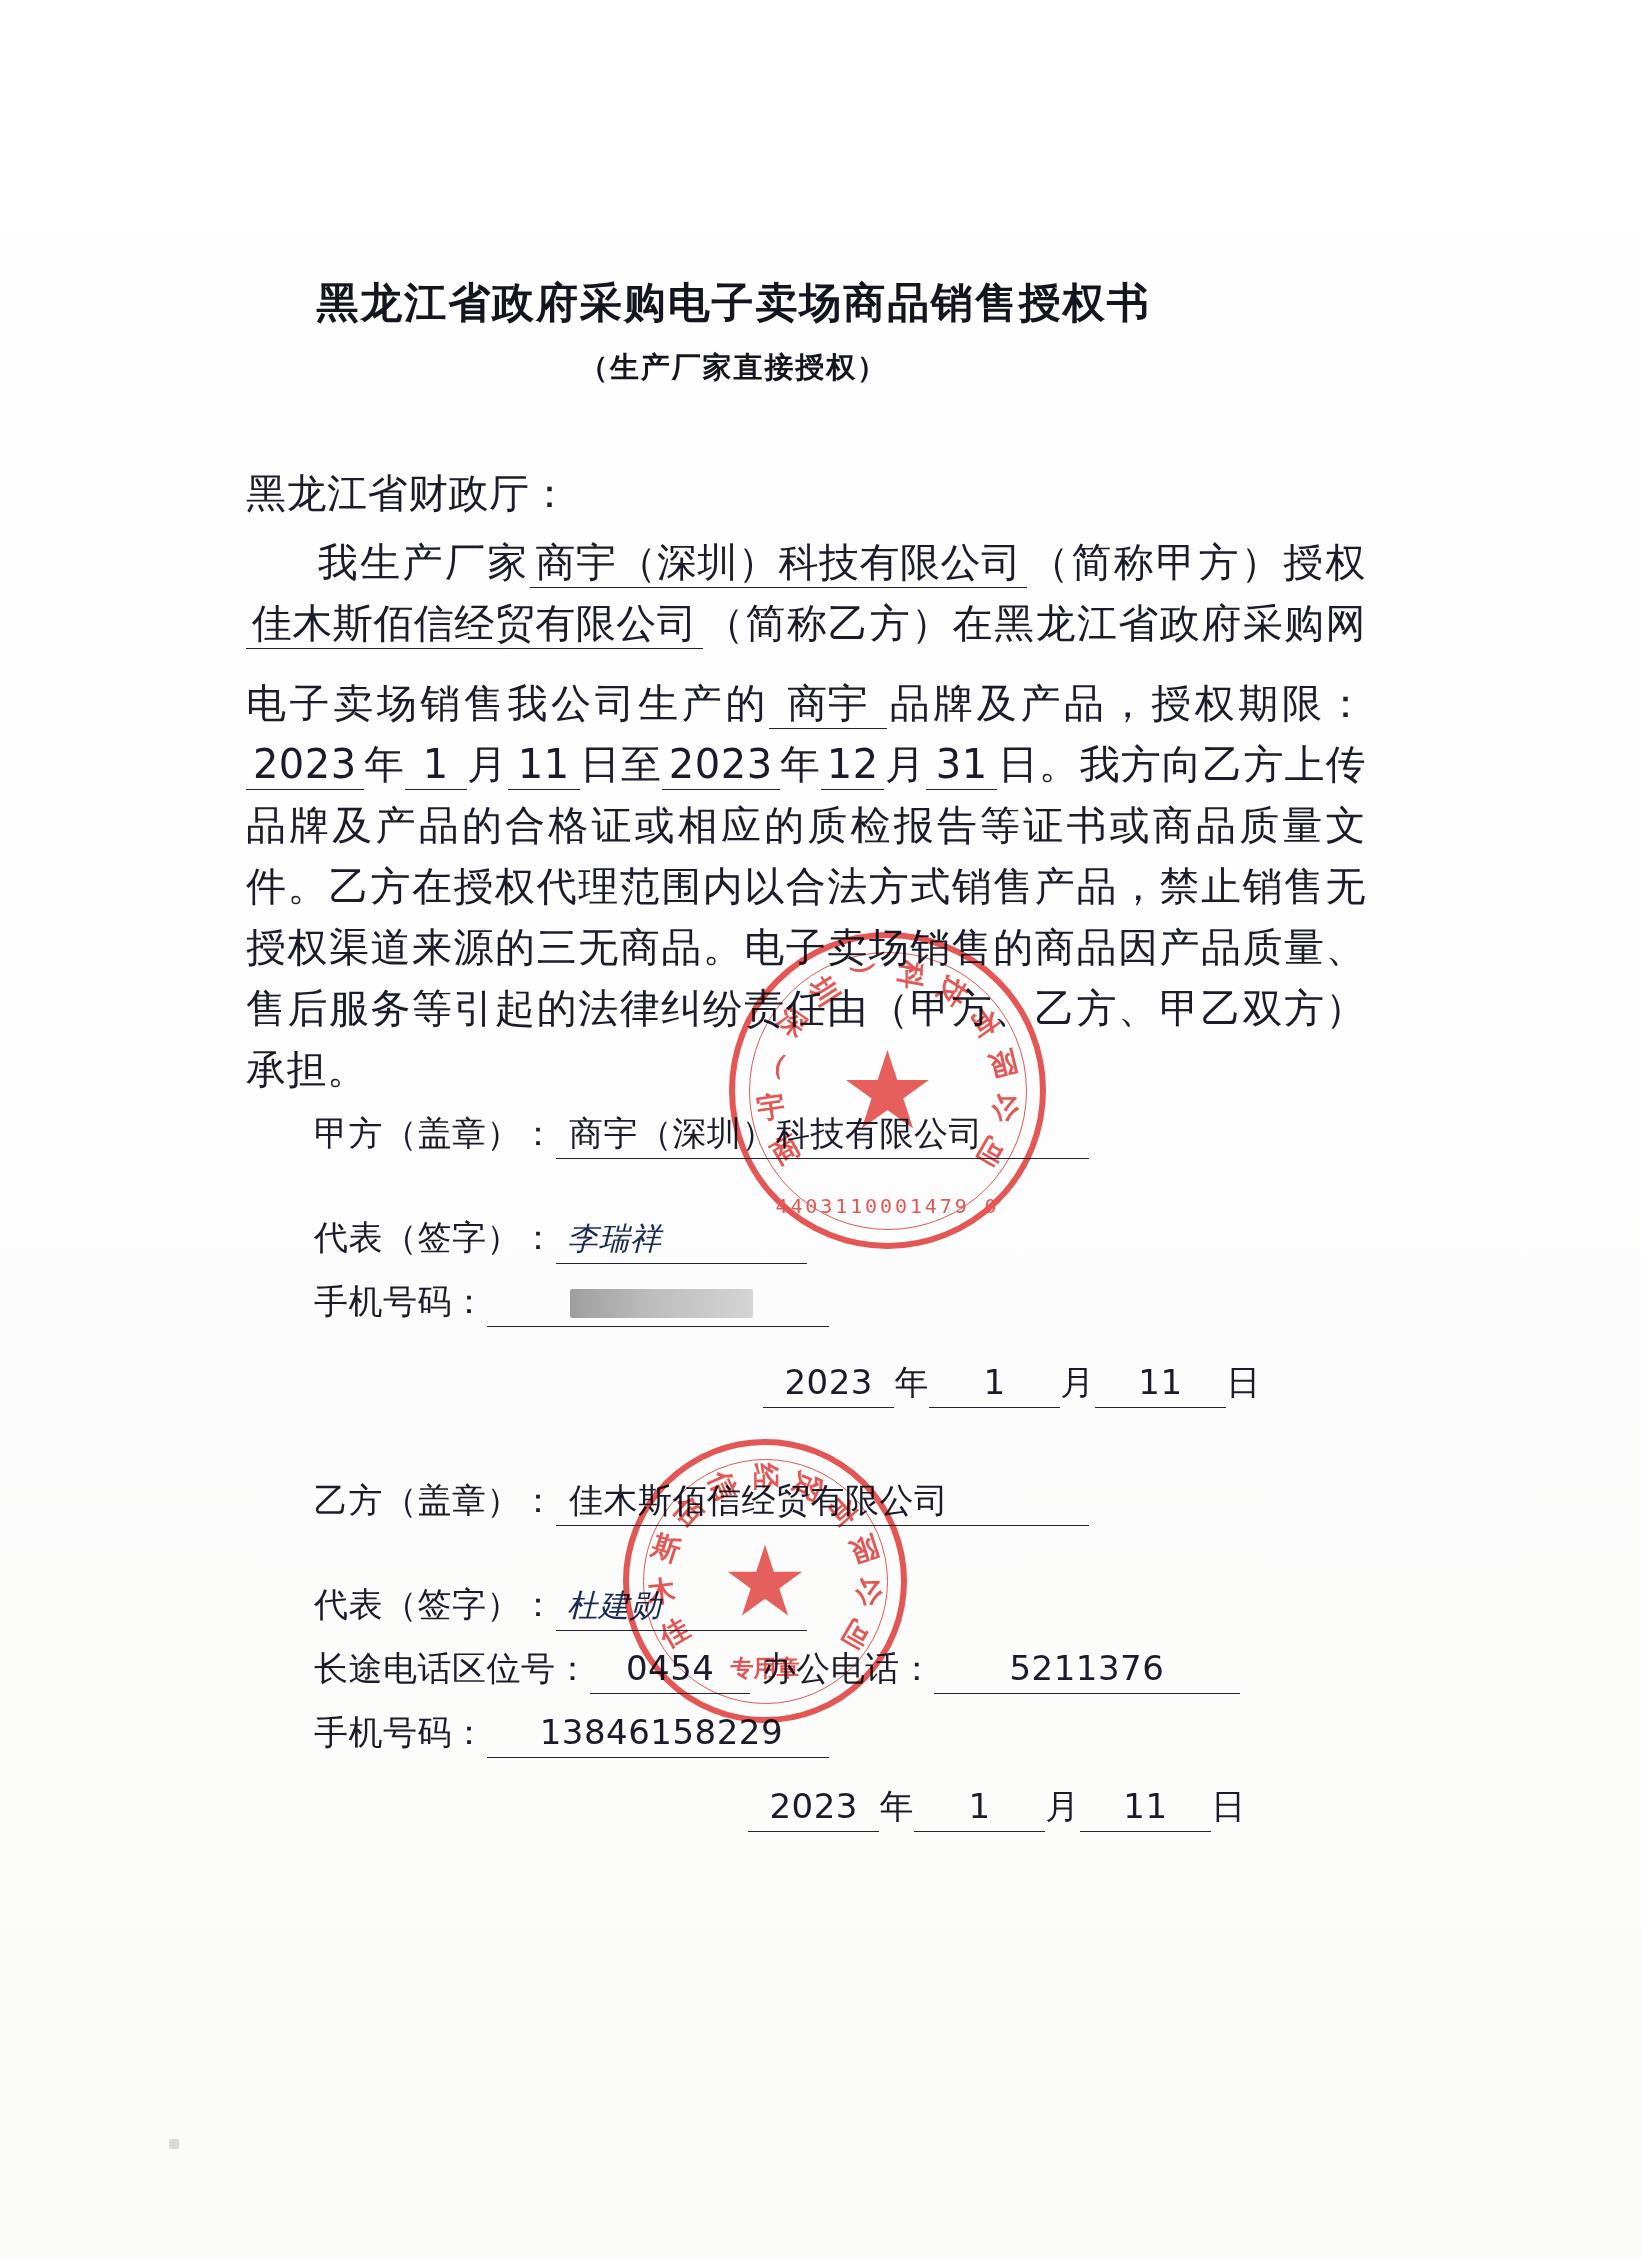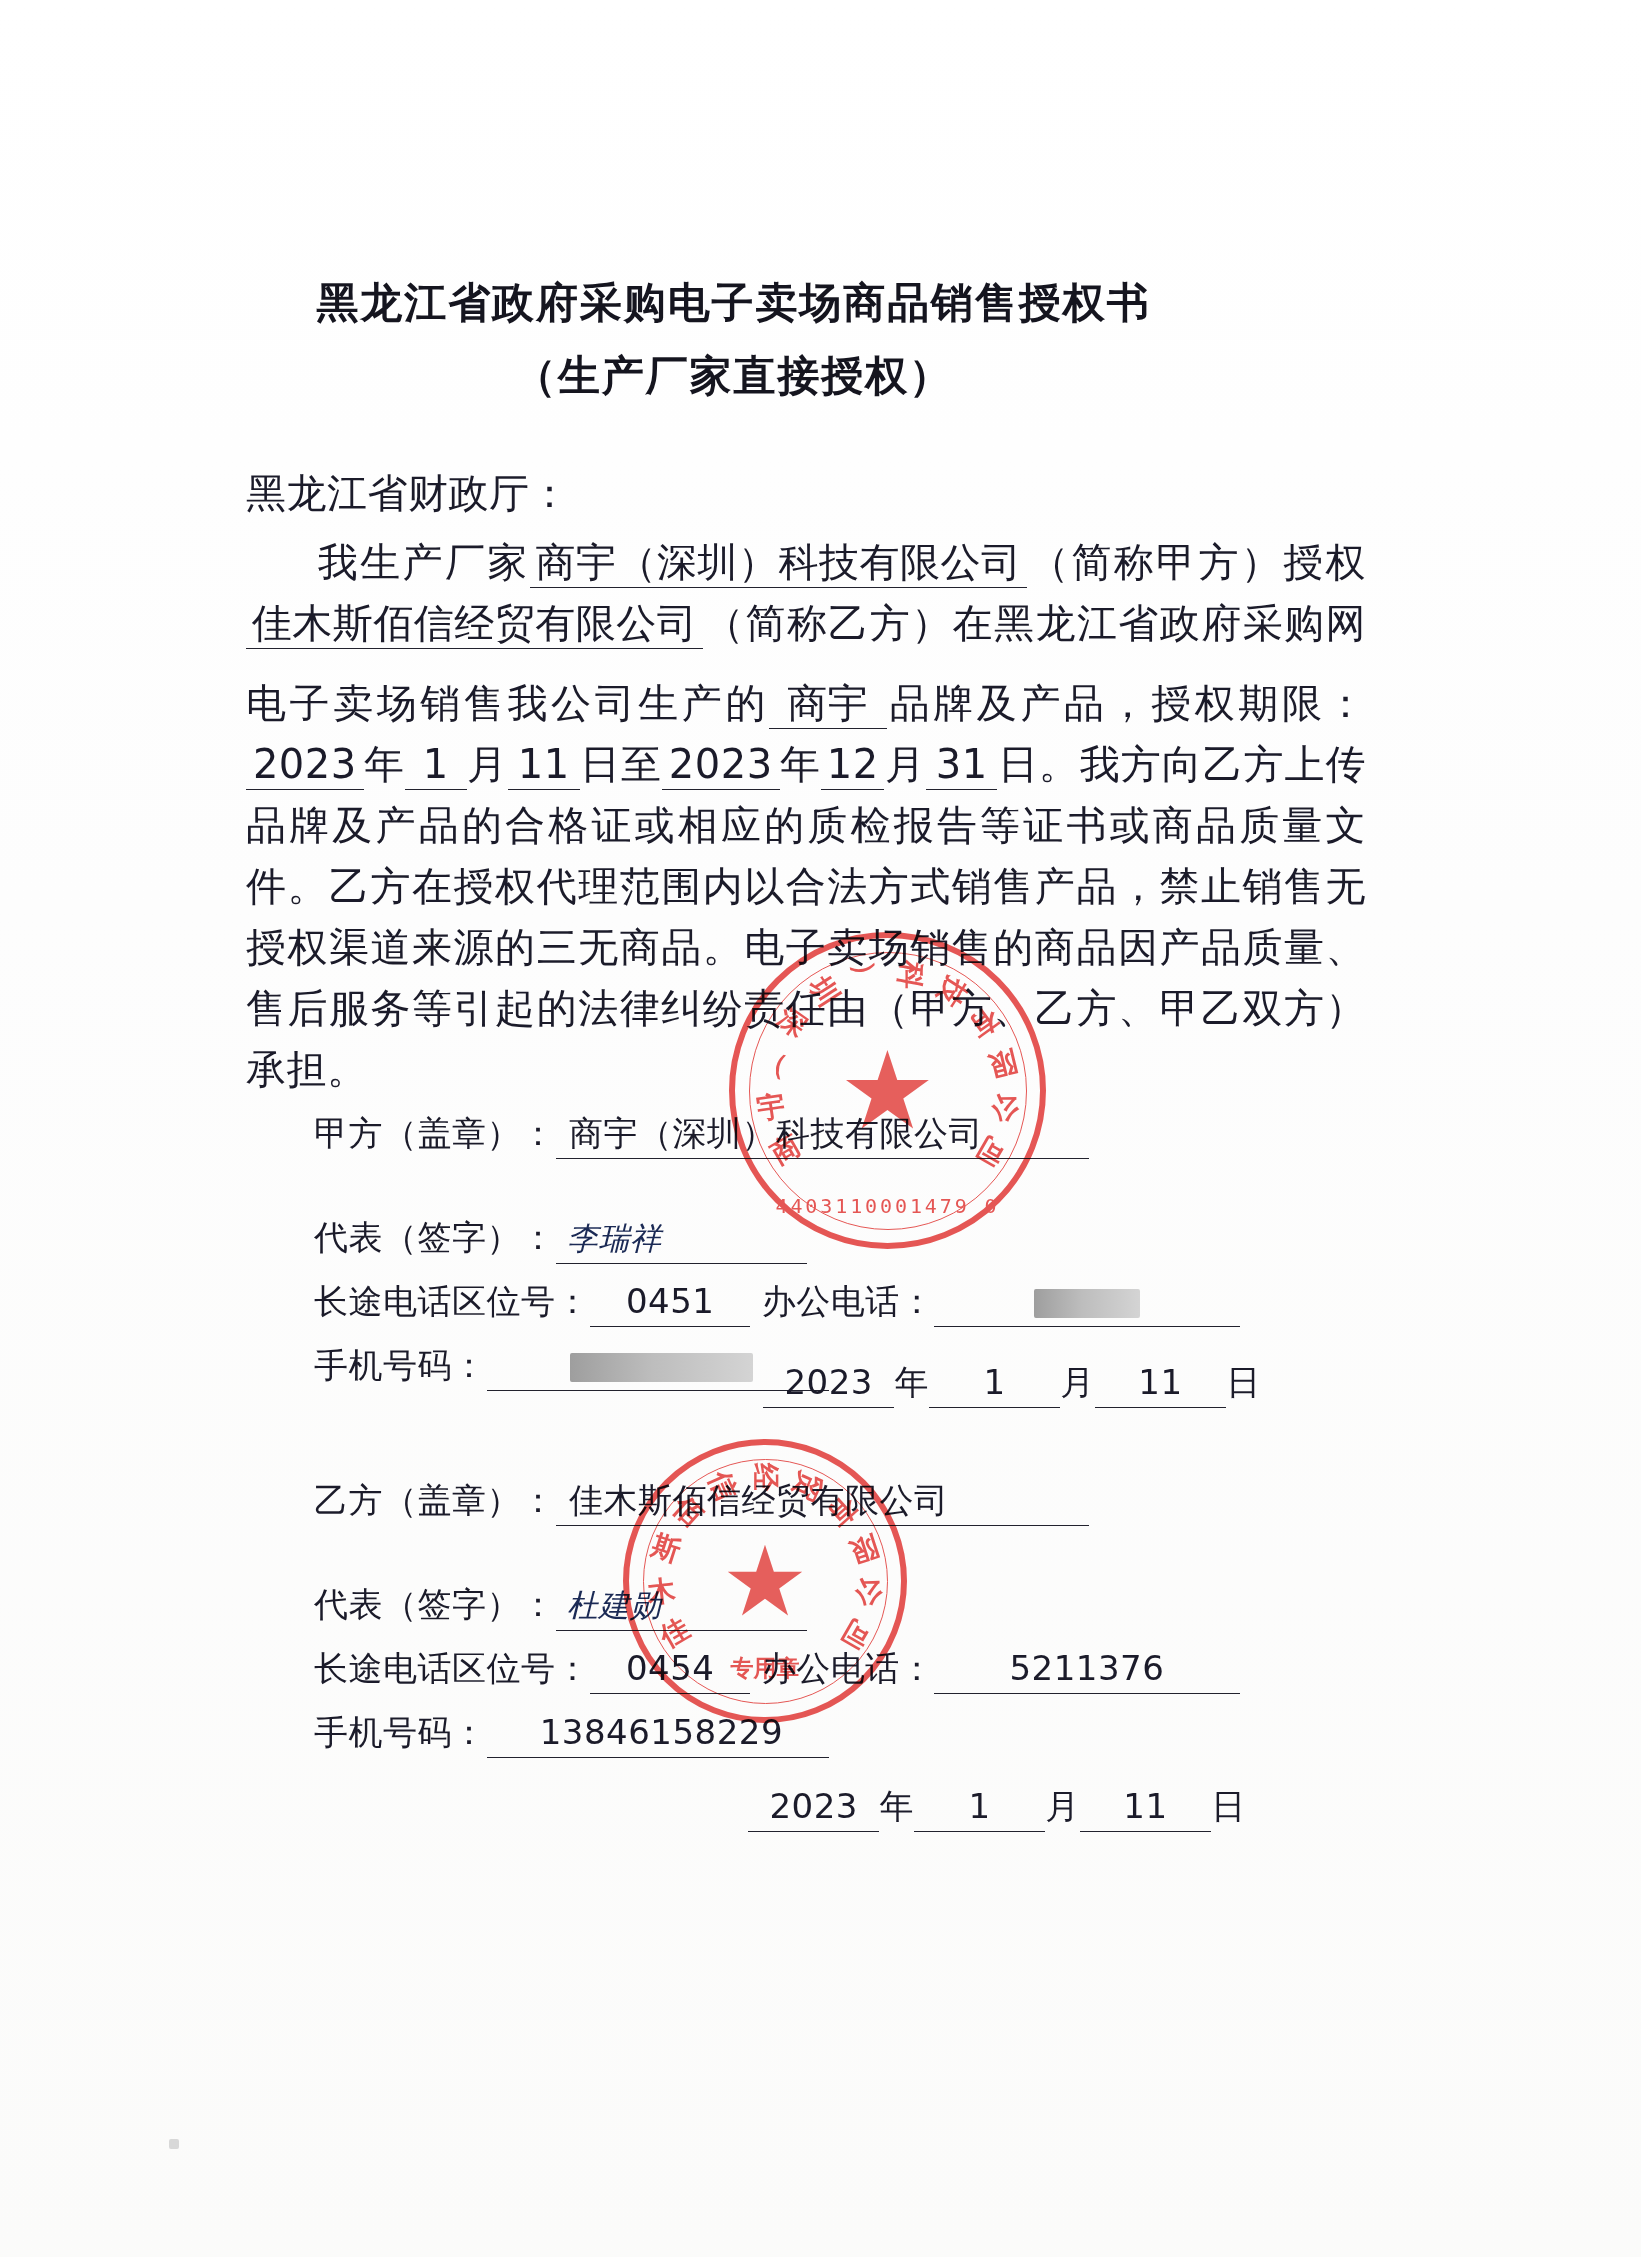--- a/index.html
+++ b/index.html
@@ -34,21 +34,21 @@
     width: 1467px;
     text-align: center;
   }
   .title-line1 {
     font-size: 42px;
     font-weight: 700;
     letter-spacing: 1.9px;
     color: #15151f;
   }
   .title-line2 {
-    font-size: 42px;
+    font-size: 29px;
     font-weight: 700;
     letter-spacing: 1.9px;
     margin-top: 17.4px;
     color: #15151f;
   }
   .body-block {
     position: absolute;
     top: 463px;
     left: 246px;
     width: 1120px;
@@ -231,24 +231,20 @@
       <span class="indent"></span><span>我生产厂家</span><span class="fill company-a">商宇（深圳）科技有限公司</span><span>（简称甲方）授权</span><span class="fill company-b">佳木斯佰信经贸有限公司</span><span>（简称乙方）在黑龙江省政府采购网电子卖场销售我公司生产的</span><span class="fill brand">商宇</span><span>品牌及产品，授权期限：</span><span class="fill y">2023</span><span>年</span><span class="fill m">1</span><span>月</span><span class="fill d">11</span><span>日至</span><span class="fill y">2023</span><span>年</span><span class="fill m">12</span><span>月</span><span class="fill d">31</span><span>日。我方向乙方上传品牌及产品的合格证或相应的质检报告等证书或商品质量文件。乙方在授权代理范围内以合法方式销售产品，禁止销售无授权渠道来源的三无商品。电子卖场销售的商品因产品质量、售后服务等引起的法律纠纷责任由（甲方、乙方、甲乙双方）承担。</span>
     </p>
   </div>
 
   <div class="sign-block sign-a">
     <div class="row">
       <span class="lbl">甲方（盖章）：</span><span class="uline wide">商宇（深圳）科技有限公司</span>
     </div>
     <div class="row">
       <span class="lbl">代表（签字）：</span><span class="uline sig handwriting">李瑞祥</span>
-    </div>
-    <div class="row">
-      <span class="lbl">长途电话区位号：</span><span class="uline area">0451</span>
-      <span class="lbl">办公电话：</span><span class="uline phone"><span class="redacted r1"></span></span>
     </div>
     <div class="row">
       <span class="lbl">手机号码：</span><span class="uline mobile"><span class="redacted r2"></span></span>
     </div>
   </div>
 
   <div class="date-line date-a">
     <span class="uline y">2023</span><span>年</span><span class="uline m">1</span><span>月</span><span class="uline d">11</span><span>日</span>
   </div>
 

